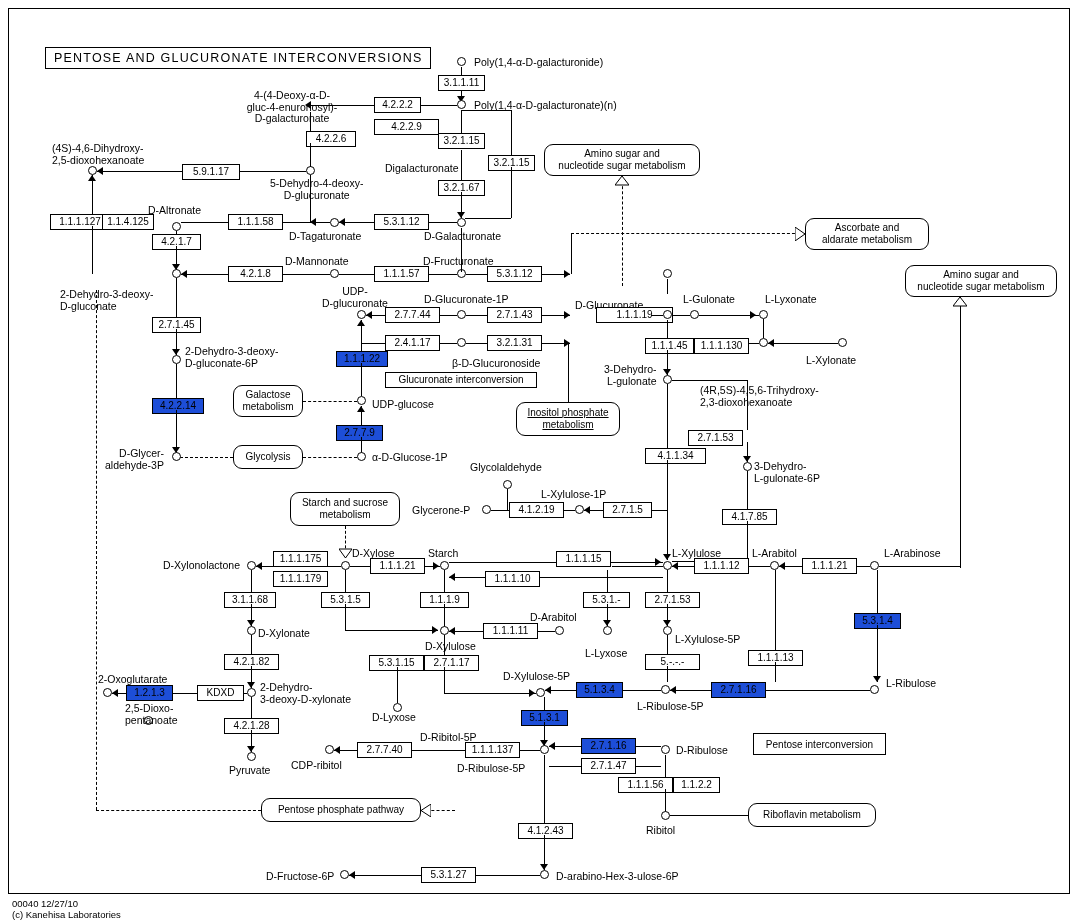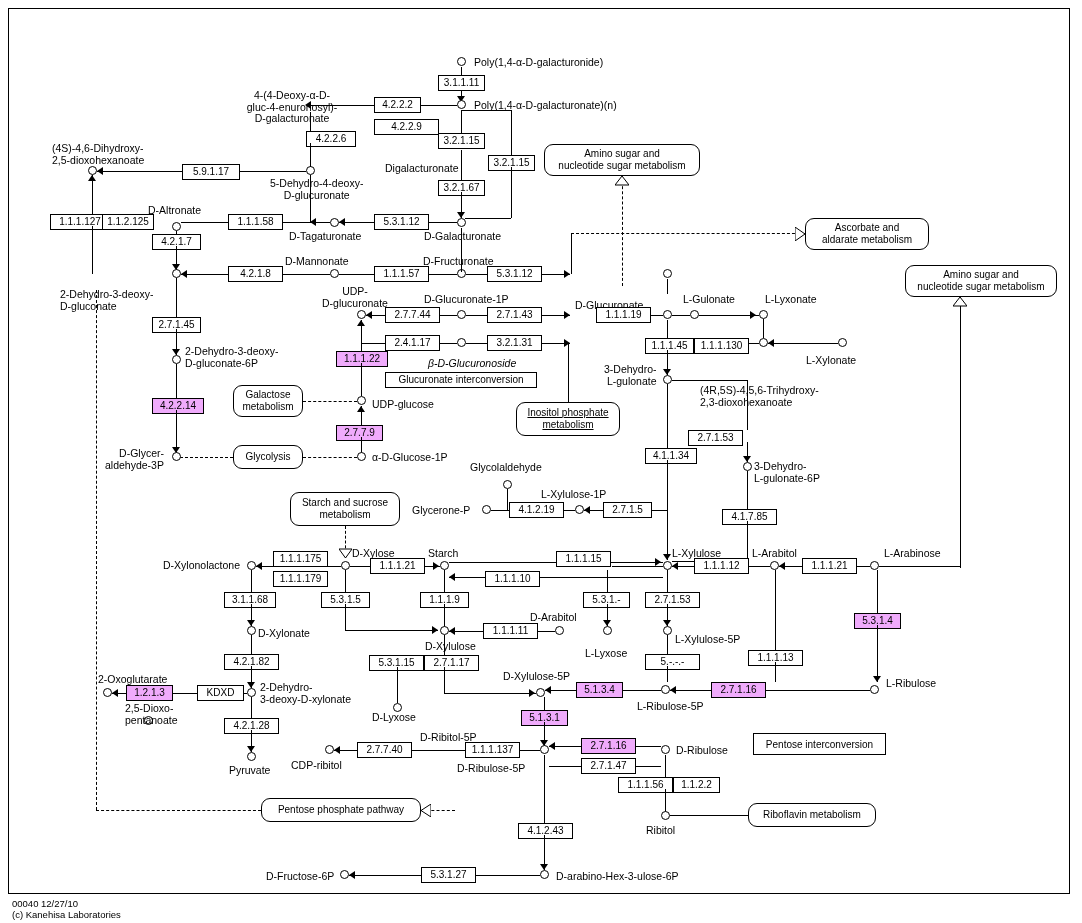--- a/index.html
+++ b/index.html
@@ -3,21 +3,21 @@
 <meta charset="utf-8">
 <style>
   html,body{margin:0;padding:0;background:#ffffff;}
   body{font-family:"Liberation Sans", sans-serif;}
   #page{position:relative;width:1082px;height:923px;background:#ffffff;overflow:hidden;}
   #frame{position:absolute;left:8px;top:8px;width:1062px;height:886px;border:1px solid #000;box-sizing:border-box;}
   .title{position:absolute;border:1px solid #000;background:#fff;font-size:12.5px;letter-spacing:1.2px;padding:3px 8px;white-space:nowrap;}
   .lbl{position:absolute;font-size:10.5px;color:#000;white-space:nowrap;line-height:11.5px;}
   .lbl.c{text-align:center;transform:translateX(-50%);}
   .box{position:absolute;border:1px solid #000;background:#fff;font-size:10px;line-height:12px;text-align:center;white-space:nowrap;padding:1px 3px;box-sizing:border-box;}
-  .box.green{background:#f0abfc;}
+  .box.green{background:#1d4ed8;}
   .mbox{position:absolute;border:1px solid #000;background:#fff;border-radius:9px;font-size:10px;line-height:12px;text-align:center;display:flex;align-items:center;justify-content:center;box-sizing:border-box;padding:2px 4px;white-space:nowrap;}
   .node{position:absolute;width:9px;height:9px;border:1px solid #000;border-radius:50%;background:#fff;box-sizing:border-box;}
   .ln{position:absolute;background:#000;}
   .h{height:1px;}
   .v{width:1px;}
   .dash-h{position:absolute;height:0;border-top:1px dashed #000;}
   .dash-v{position:absolute;width:0;border-left:1px dashed #000;}
   .arr{position:absolute;width:0;height:0;}
   .ar{border-top:4px solid transparent;border-bottom:4px solid transparent;border-left:6px solid #000;}
   .al{border-top:4px solid transparent;border-bottom:4px solid transparent;border-right:6px solid #000;}
@@ -26,20 +26,21 @@
   .hollow{position:absolute;width:0;height:0;}
   .hollow.u{border-left:5px solid transparent;border-right:5px solid transparent;border-bottom:7px solid #fff;}
   .foot{position:absolute;font-size:9.5px;color:#000;line-height:11px;}
 </style>
 </head>
 <body>
 
 <div id="page">
   <div id="frame"></div>
 
+  <div class="title" style="left:45px;top:47px;">PENTOSE  AND  GLUCURONATE  INTERCONVERSIONS</div>
 
   <div class="node" style="left:457px;top:57px;"></div>
   <div class="lbl" style="left:474px;top:57px;">Poly(1,4-α-D-galacturonide)</div>
   <div class="ln v" style="left:461px;top:67px;height:33px;"></div>
   <div class="arr ad" style="left:457px;top:96px;"></div>
   <div class="box" style="left:438px;top:75px;width:47px;">3.1.1.11</div>
 
   <div class="node" style="left:457px;top:100px;"></div>
   <div class="lbl" style="left:474px;top:100px;">Poly(1,4-α-D-galacturonate)(n)</div>
 
@@ -107,21 +108,21 @@
 
   <div class="box" style="left:374px;top:214px;width:55px;">5.3.1.12</div>
   <div class="ln h" style="left:339px;top:222px;width:35px;"></div>
   <div class="ln h" style="left:429px;top:222px;width:28px;"></div>
   <div class="arr al" style="left:339px;top:218px;"></div>
 
   <div class="node" style="left:457px;top:218px;"></div>
   <div class="lbl" style="left:424px;top:231px;">D-Galacturonate</div>
 
   <div class="box" style="left:50px;top:214px;width:60px;">1.1.1.127</div>
-  <div class="box" style="left:102px;top:214px;width:52px;">1.1.2.125</div>
+  <div class="box" style="left:102px;top:214px;width:52px;">1.1.4.125</div>
   <div class="ln v" style="left:92px;top:175px;height:39px;"></div>
   <div class="ln v" style="left:92px;top:226px;height:48px;"></div>
   <div class="arr au" style="left:88px;top:175px;"></div>
 
   <div class="box" style="left:152px;top:234px;width:49px;">4.2.1.7</div>
   <div class="ln v" style="left:176px;top:231px;height:4px;"></div>
   <div class="ln v" style="left:176px;top:246px;height:24px;"></div>
   <div class="arr ad" style="left:172px;top:264px;"></div>
 
   <div class="lbl" style="left:285px;top:256px;">D-Mannonate</div>
@@ -174,21 +175,21 @@
   <div class="node" style="left:457px;top:310px;"></div>
   <div class="lbl" style="left:424px;top:294px;">D-Glucuronate-1P</div>
   <div class="box" style="left:487px;top:307px;width:55px;">2.7.1.43</div>
   <div class="ln h" style="left:466px;top:315px;width:21px;"></div>
   <div class="ln h" style="left:542px;top:315px;width:28px;"></div>
   <div class="arr ar" style="left:564px;top:311px;"></div>
 
   <div class="box" style="left:385px;top:335px;width:55px;">2.4.1.17</div>
   <div class="box" style="left:487px;top:335px;width:55px;">3.2.1.31</div>
   <div class="node" style="left:457px;top:338px;"></div>
-  <div class="lbl" style="left:428px;top:358px;font-style:italic;">β-D-Glucuronoside</div>
+  <div class="lbl" style="left:452px;top:358px;">β-D-Glucuronoside</div>
   <div class="ln h" style="left:440px;top:343px;width:17px;"></div>
   <div class="ln h" style="left:466px;top:343px;width:21px;"></div>
   <div class="ln h" style="left:542px;top:343px;width:28px;"></div>
   <div class="ln v" style="left:361px;top:320px;height:23px;"></div>
   <div class="ln h" style="left:361px;top:343px;width:24px;"></div>
   <div class="arr ar" style="left:564px;top:339px;"></div>
 
   <div class="box green" style="left:336px;top:351px;width:52px;">1.1.1.22</div>
   <div class="ln v" style="left:361px;top:320px;height:31px;"></div>
   <div class="ln v" style="left:361px;top:363px;height:33px;"></div>
@@ -235,21 +236,21 @@
   <div class="ln v" style="left:176px;top:364px;height:34px;"></div>
   <div class="ln v" style="left:176px;top:410px;height:43px;"></div>
   <div class="arr ad" style="left:172px;top:447px;"></div>
   <div class="node" style="left:172px;top:452px;"></div>
   <div class="lbl" style="left:105px;top:448px;white-space:pre-line;text-align:right;">D-Glycer-
 aldehyde-3P</div>
 
   <div class="node" style="left:663px;top:269px;"></div>
   <div class="lbl" style="left:575px;top:300px;">D-Glucuronate</div>
   <div class="ln v" style="left:667px;top:279px;height:15px;"></div>
-  <div class="box" style="left:596px;top:307px;width:55px;">1.1.1.19</div>
+  <div class="box" style="left:596px;top:307px;width:77px;">1.1.1.19</div>
   <div class="ln h" style="left:651px;top:315px;width:12px;"></div>
   <div class="node" style="left:663px;top:310px;"></div>
   <div class="ln h" style="left:672px;top:315px;width:18px;"></div>
   <div class="node" style="left:690px;top:310px;"></div>
   <div class="lbl" style="left:683px;top:294px;">L-Gulonate</div>
   <div class="node" style="left:759px;top:310px;"></div>
   <div class="lbl" style="left:765px;top:294px;">L-Lyxonate</div>
   <div class="ln h" style="left:699px;top:315px;width:60px;"></div>
   <div class="arr ar" style="left:750px;top:311px;"></div>
 
@@ -274,21 +275,21 @@
 
   <div class="box" style="left:688px;top:430px;width:55px;">2.7.1.53</div>
   <div class="ln h" style="left:672px;top:380px;width:76px;"></div>
   <div class="ln v" style="left:747px;top:380px;height:50px;"></div>
   <div class="ln v" style="left:747px;top:442px;height:20px;"></div>
   <div class="arr ad" style="left:743px;top:456px;"></div>
   <div class="node" style="left:743px;top:462px;"></div>
   <div class="lbl" style="left:754px;top:461px;white-space:pre-line;">3-Dehydro-
 L-gulonate-6P</div>
 
-  <div class="box" style="left:645px;top:448px;width:52px;">4.1.1.34</div>
+  <div class="box" style="left:645px;top:448px;width:61px;">4.1.1.34</div>
   <div class="ln v" style="left:667px;top:384px;height:64px;"></div>
   <div class="ln v" style="left:667px;top:460px;height:100px;"></div>
   <div class="arr ad" style="left:663px;top:554px;"></div>
 
   <div class="box" style="left:722px;top:509px;width:55px;">4.1.7.85</div>
   <div class="ln v" style="left:747px;top:471px;height:38px;"></div>
   <div class="ln v" style="left:747px;top:521px;height:40px;"></div>
   <div class="ln h" style="left:672px;top:561px;width:75px;"></div>
 
   <div class="lbl" style="left:470px;top:462px;">Glycolaldehyde</div>

